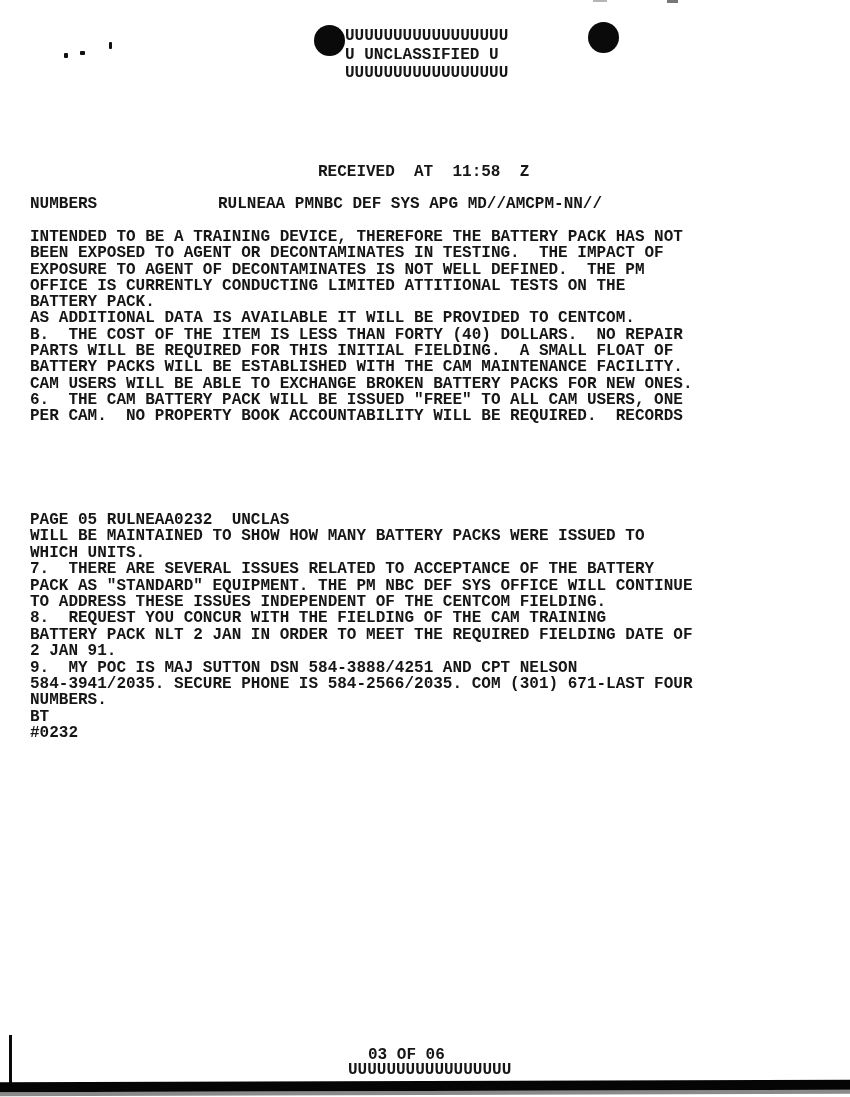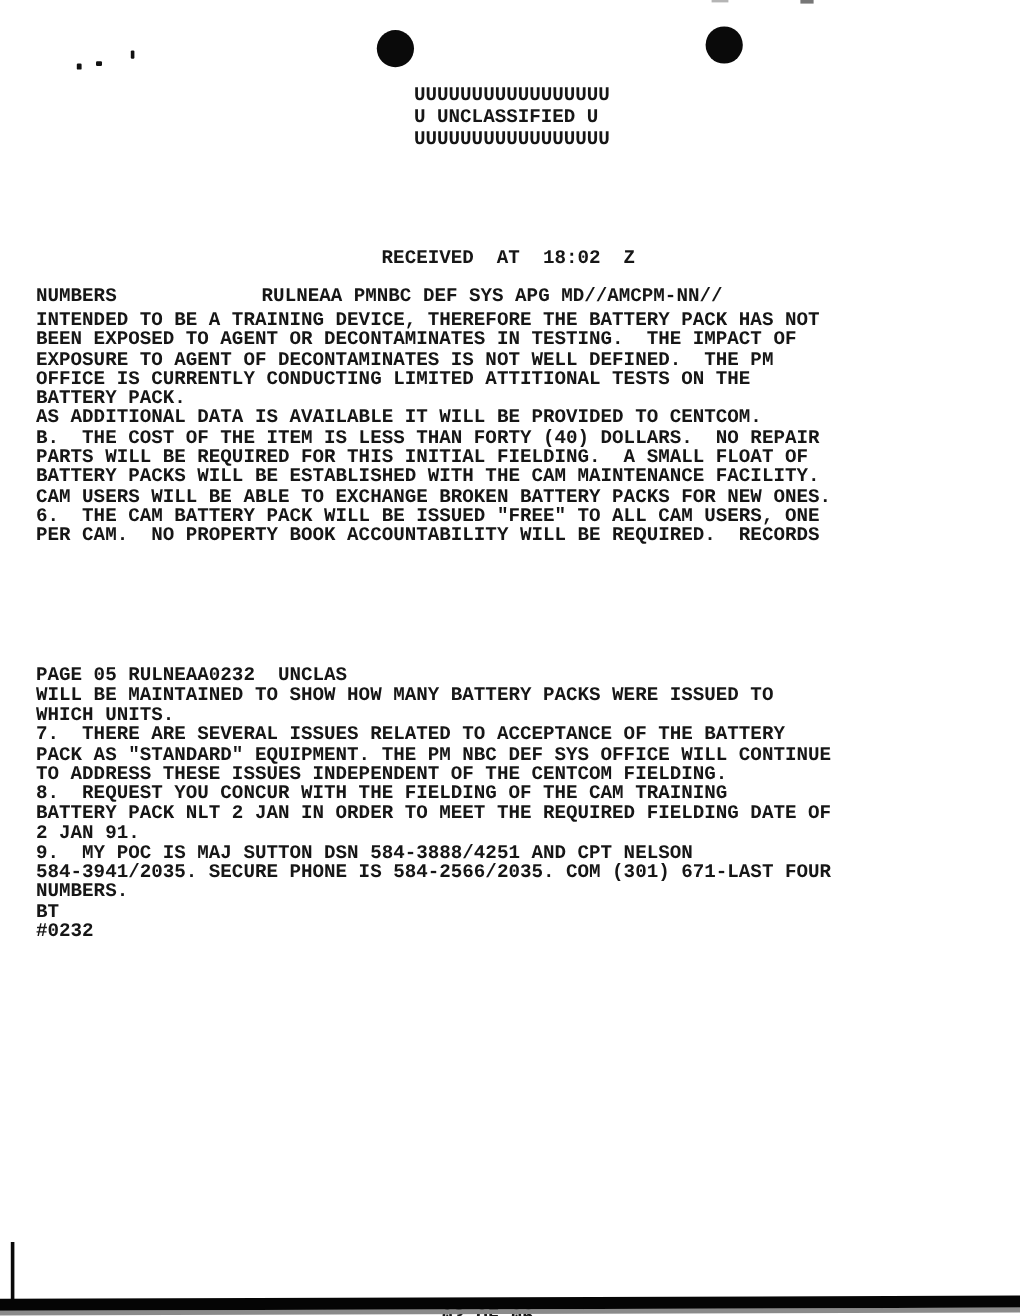--- a/index.html
+++ b/index.html
@@ -17,21 +17,20 @@
     font-family: "Liberation Mono", "DejaVu Sans Mono", monospace;
     font-weight: 700;
     color: #161616;
   }
   .mono {
     position: absolute;
     white-space: pre;
     font-size: 16px;
     line-height: 16.3px;
     letter-spacing: 0px;
-    margin-top: 43px;
   }
   .banner {
     line-height: 18.6px;
   }
   .hole-punch {
     position: absolute;
     width: 31px;
     height: 31px;
     border-radius: 50%;
     background: #0a0a0a;
@@ -87,26 +86,26 @@
   <div class="edge-dash" style="left:593px; top:0px; width:14px; height:2px; background:#b5b5b5;"></div>
   <div class="edge-dash" style="left:667px; top:0px; width:11px; height:3px; background:#777;"></div>
 
   <div class="hole-punch" style="left:314px; top:25px;"></div>
   <div class="hole-punch" style="left:588px; top:22px;"></div>
 
   <div class="mono banner" style="left:345px; top:27px;">UUUUUUUUUUUUUUUUU
 U UNCLASSIFIED U
 UUUUUUUUUUUUUUUUU</div>
 
-  <div class="mono" style="left:318px; top:164px;">RECEIVED  AT  18:02  Z</div>
+  <div class="mono" style="left:318px; top:164px;">RECEIVED  AT  11:58  Z</div>
 
   <div class="mono" style="left:30px; top:196px;">NUMBERS</div>
   <div class="mono" style="left:218px; top:196px;text-align:center;">RULNEAA PMNBC DEF SYS APG MD//AMCPM-NN//</div>
 
-  <div class="mono body-block" style="top:216px;">INTENDED TO BE A TRAINING DEVICE, THEREFORE THE BATTERY PACK HAS NOT
+  <div class="mono body-block" style="top:229px;">INTENDED TO BE A TRAINING DEVICE, THEREFORE THE BATTERY PACK HAS NOT
 BEEN EXPOSED TO AGENT OR DECONTAMINATES IN TESTING.  THE IMPACT OF
 EXPOSURE TO AGENT OF DECONTAMINATES IS NOT WELL DEFINED.  THE PM
 OFFICE IS CURRENTLY CONDUCTING LIMITED ATTITIONAL TESTS ON THE
 BATTERY PACK.
 AS ADDITIONAL DATA IS AVAILABLE IT WILL BE PROVIDED TO CENTCOM.
 B.  THE COST OF THE ITEM IS LESS THAN FORTY (40) DOLLARS.  NO REPAIR
 PARTS WILL BE REQUIRED FOR THIS INITIAL FIELDING.  A SMALL FLOAT OF
 BATTERY PACKS WILL BE ESTABLISHED WITH THE CAM MAINTENANCE FACILITY.
 CAM USERS WILL BE ABLE TO EXCHANGE BROKEN BATTERY PACKS FOR NEW ONES.
 6.  THE CAM BATTERY PACK WILL BE ISSUED "FREE" TO ALL CAM USERS, ONE

